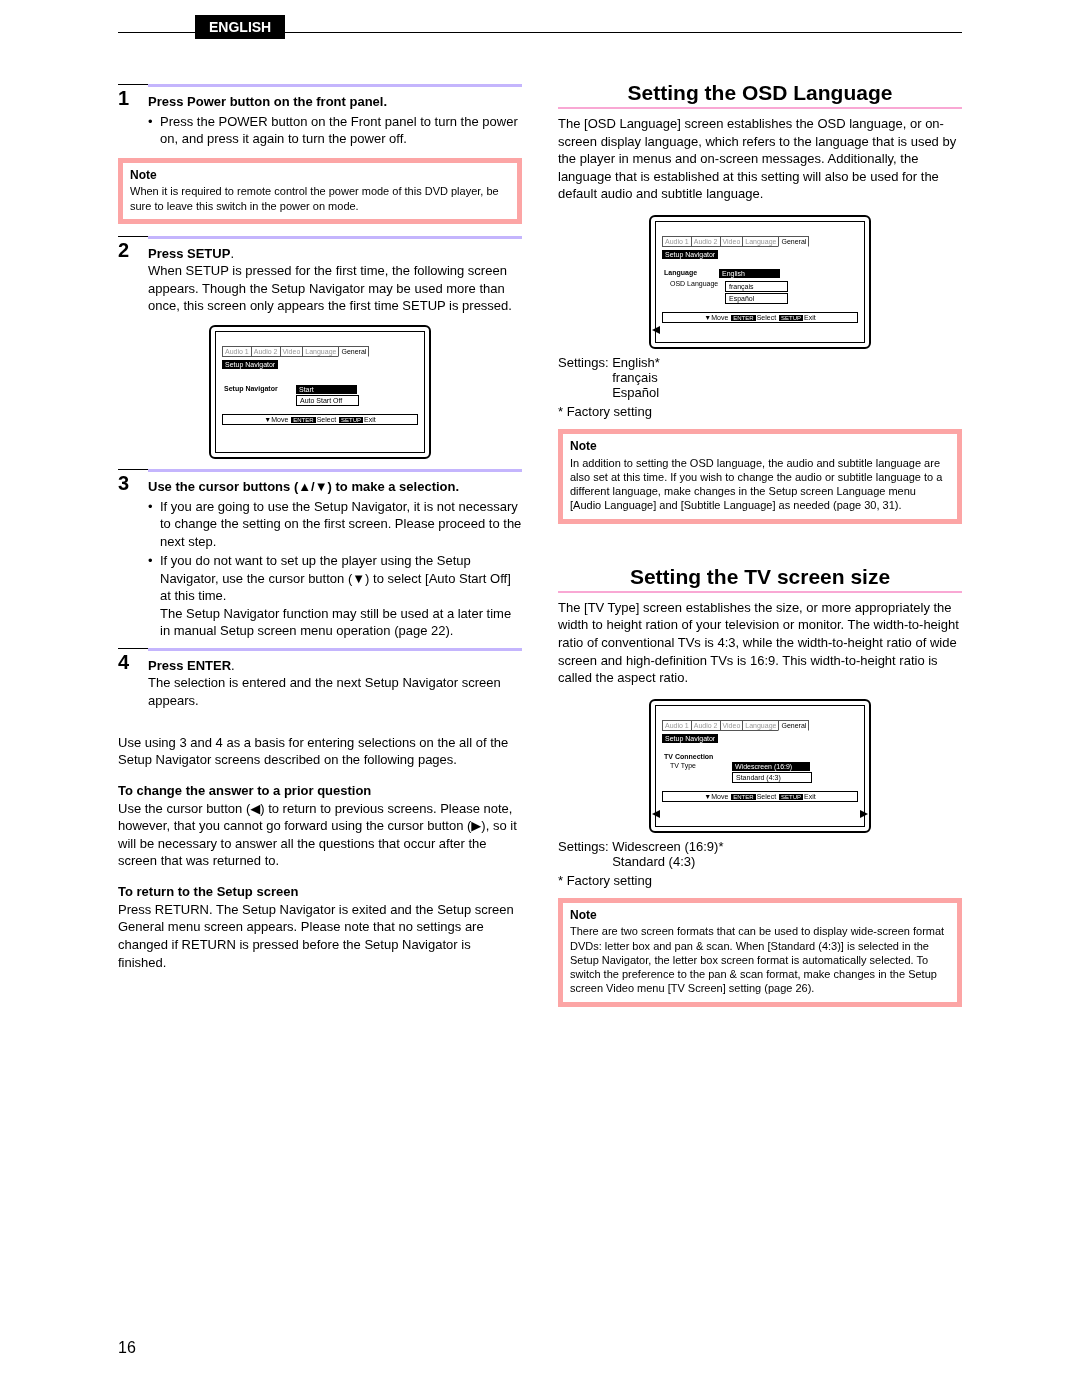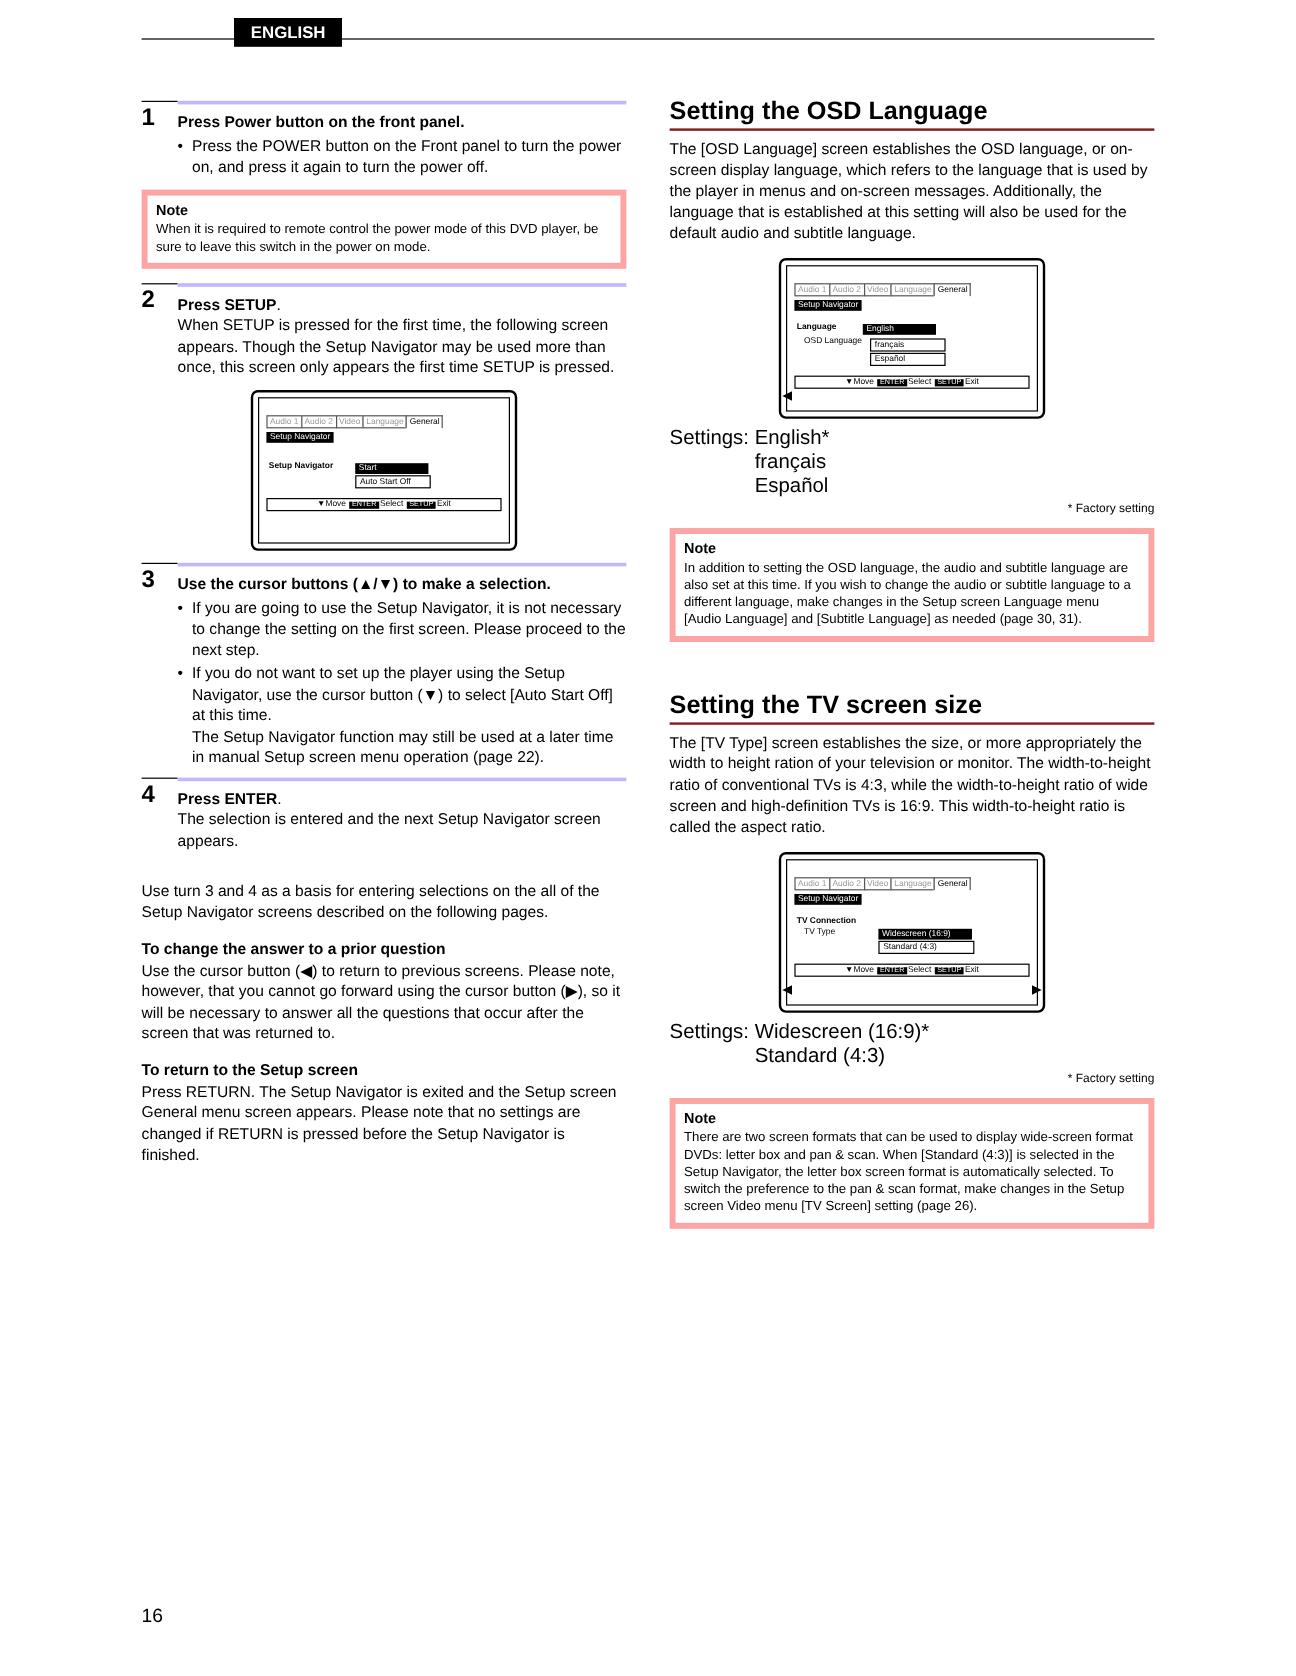--- a/index.html
+++ b/index.html
@@ -74,25 +74,26 @@
     margin-top: 10px;
   }
   .note-title { font-weight: bold; font-size: 12px; margin-bottom: 1px; }
   .para { font-size: 13px; line-height: 1.35; margin-top: 8px; }
   .subhead { font-weight: bold; font-size: 13px; margin-top: 14px; }
   h2.section {
     font-size: 21px;
     font-weight: bold;
     margin: 0 0 2px 0;
     padding-bottom: 2px;
-    border-bottom: 2px solid #7f1d1d;
+    border-bottom: 2px solid #f9a8d4;
     line-height: 1.2;
-  }
-  .settings-line { font-size: 17px; margin-top: 6px; }
-  .factory { font-size: 10px; text-align: right; margin-top: 4px; }
+    text-align: center;
+  }
+  .settings-line { font-size: 13px; margin-top: 6px; }
+  .factory { font-size: 13px; margin-top: 4px; }
   .page-num {
     position: absolute;
     left: 118px;
     bottom: 40px;
     font-size: 16px;
   }
   
   .screen-wrap { display:flex; justify-content:center; margin: 10px 0 4px 0; }
   .screen {
     width: 210px;
@@ -228,21 +229,21 @@
 
     <div class="step-row" style="margin-top:8px">
       <div class="step-num">4</div>
       <div class="step-body">
         <div><span class="step-title">Press ENTER</span><span>.</span></div>
         <div>The selection is entered and the next Setup Navigator screen appears.</div>
       </div>
     </div>
 
     <div class="para" style="margin-top:24px">
-      <span>Use turn </span><span class="bold">3</span><span> and </span><span class="bold">4</span><span> as a basis for entering selections on the all of the Setup Navigator screens described on the following pages.</span>
+      <span>Use using </span><span class="bold">3</span><span> and </span><span class="bold">4</span><span> as a basis for entering selections on the all of the Setup Navigator screens described on the following pages.</span>
     </div>
 
     <div class="subhead">To change the answer to a prior question</div>
     <div class="para" style="margin-top:2px">Use the cursor button (◀) to return to previous screens. Please note, however, that you cannot go forward using the cursor button (▶), so it will be necessary to answer all the questions that occur after the screen that was returned to.</div>
 
 
     <div class="subhead">To return to the Setup screen</div>
     <div class="para" style="margin-top:2px">
       <span>Press </span><span class="bold">RETURN</span><span>. The Setup Navigator is exited and the Setup screen </span><span class="bold">General</span><span> menu screen appears. Please note that no settings are changed if </span><span class="bold">RETURN</span><span> is pressed before the Setup Navigator is finished.</span>
     </div>

